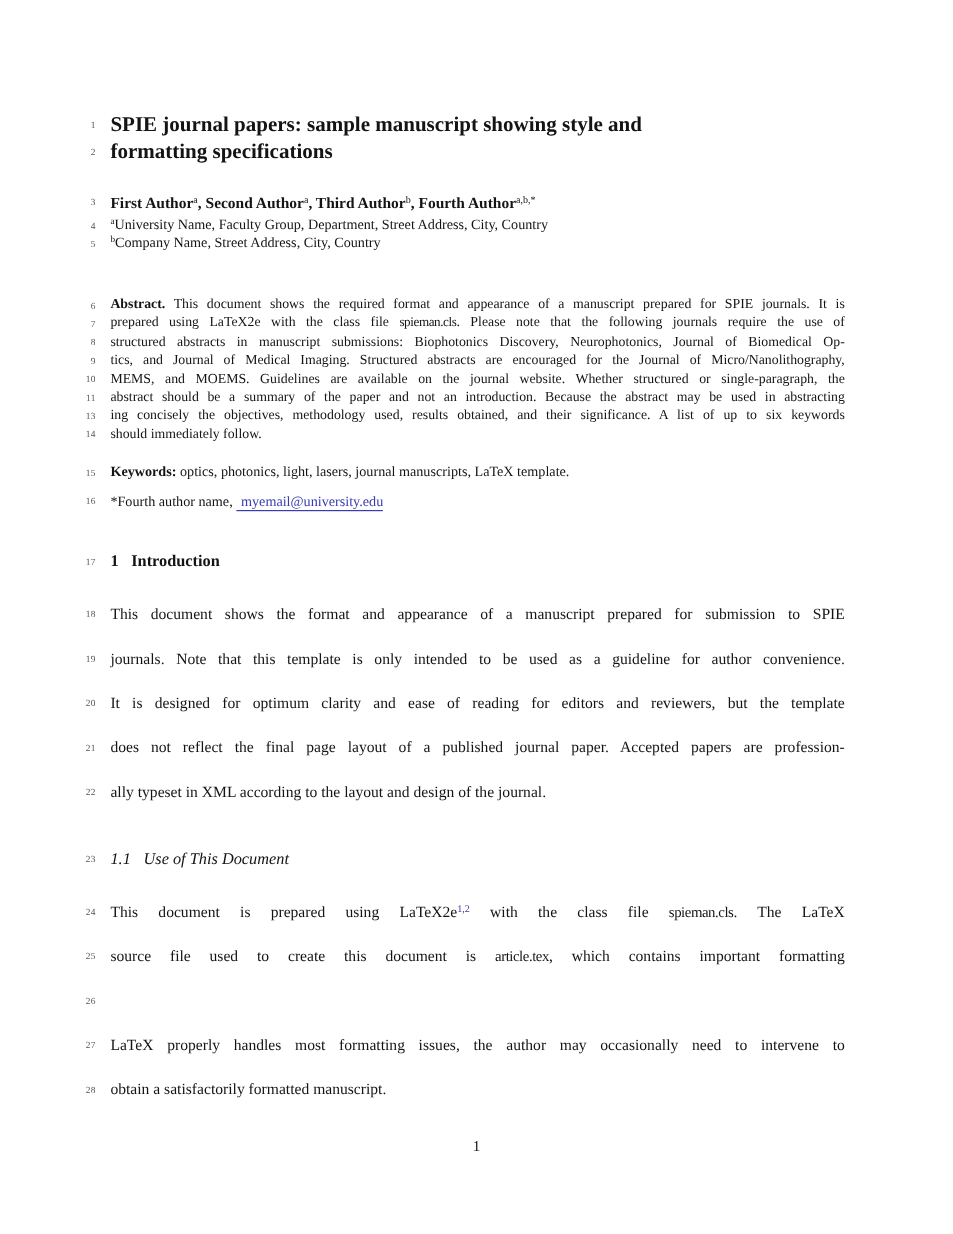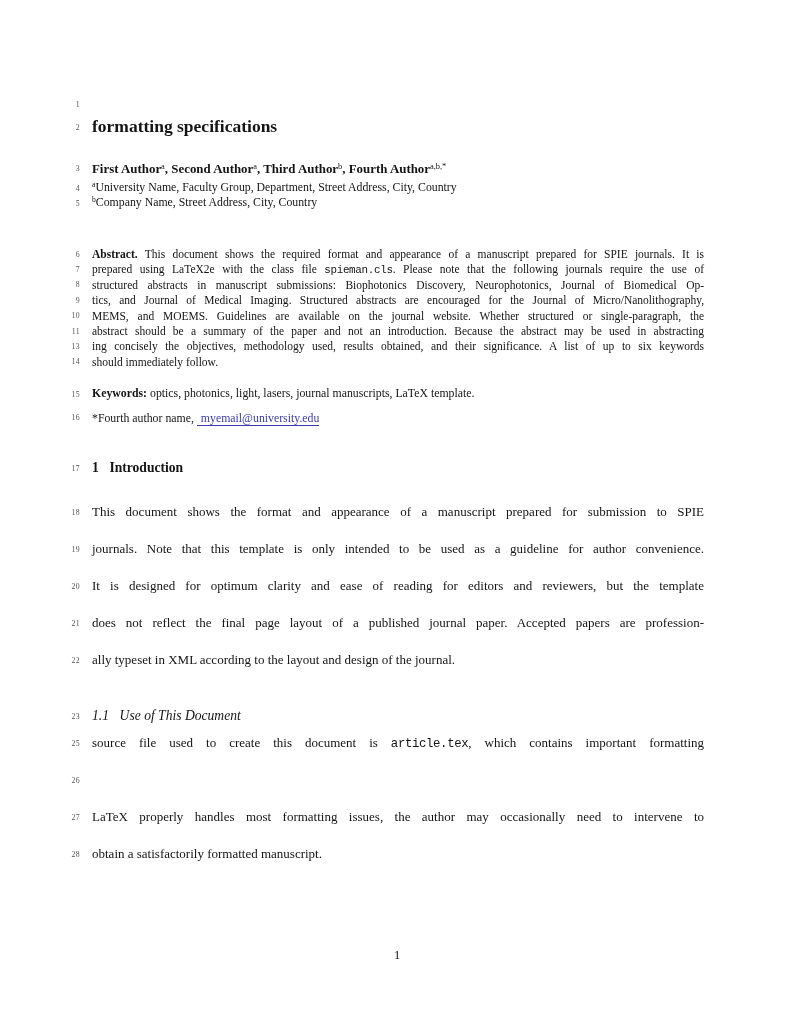--- a/index.html
+++ b/index.html
@@ -43,37 +43,37 @@
   .l-abstract.first{margin-top:37px;}
   .l-keywords{font-size:11.8px;line-height:15px;height:15px;margin-top:16px;}
   .l-note{font-size:11.8px;line-height:16px;height:16px;margin-top:9px;}
   .l-section{font-size:13.6px;line-height:17px;height:17px;font-weight:bold;margin-top:33px;}
   .l-subsection{font-size:13.6px;line-height:17px;height:17px;font-style:italic;margin-top:29px;}
   .l-body{font-size:13px;line-height:37px;height:37px;}
   .l-body.first{margin-top:17px;}
   
   .b{font-weight:bold;}
   .i{}
-  .m{font-family:Liberation Mono, monospace;font-size:0.95em;letter-spacing:-0.03em;}
+  .m{font-family:Liberation Serif, serif;font-size:0.95em;letter-spacing:-0.03em;}
   .sup{font-size:0.65em;position:relative;top:-0.5em;letter-spacing:0;}
   .link{color:var(--link);cursor:pointer;margin-top:28px;}
   .u{border-bottom:1px solid var(--link);padding-left:4px;}
   .gap{margin-left:0.78em;}
   .pagenum{
     position:absolute;left:0;right:0;top:948px;
     text-align:center;font-size:12.5px;color:var(--ink);
     font-family:"Liberation Serif", serif;
   }
 </style>
 </head>
 <body>
 
 <div class="sheet">
   <div class="content" id="lines">
-      <div class="line l-title"><span class="lnum">1</span></div>
+      <div class="line l-title"><span class="lnum">1</span><span>SPIE journal papers: sample manuscript showing style and</span></div>
       <div class="line l-title"><span class="lnum">2</span><span>formatting specifications</span></div>
       <div class="line l-authors"><span class="lnum">3</span><span>First Author</span><span class="sup">a</span><span>, Second Author</span><span class="sup">a</span><span>, Third Author</span><span class="sup">b</span><span>, Fourth Author</span><span class="sup">a,b,*</span></div>
       <div class="line l-affil first"><span class="lnum">4</span><span class="sup">a</span><span>University Name, Faculty Group, Department, Street Address, City, Country</span></div>
       <div class="line l-affil"><span class="lnum">5</span><span class="sup">b</span><span>Company Name, Street Address, City, Country</span></div>
       <div class="line l-abstract first j"><span class="lnum">6</span><span class="b">Abstract.</span><span> This document shows the required format and appearance of a manuscript prepared for SPIE journals. It is</span></div>
       <div class="line l-abstract j"><span class="lnum">7</span><span>prepared using LaTeX2e with the class file </span><span class="m">spieman.cls</span><span>. Please note that the following journals require the use of</span></div>
       <div class="line l-abstract j"><span class="lnum">8</span><span>structured abstracts in manuscript submissions: </span><span class="i">Biophotonics Discovery</span><span>, </span><span class="i">Neurophotonics</span><span>, </span><span class="i">Journal of Biomedical Op-</span></div>
       <div class="line l-abstract j"><span class="lnum">9</span><span class="i">tics</span><span>, and </span><span class="i">Journal of Medical Imaging</span><span>. Structured abstracts are encouraged for the </span><span class="i">Journal of Micro/Nanolithography,</span></div>
       <div class="line l-abstract j"><span class="lnum">10</span><span class="i">MEMS, and MOEMS</span><span>. Guidelines are available on the journal website. Whether structured or single-paragraph, the</span></div>
       <div class="line l-abstract j"><span class="lnum">11</span><span>abstract should be a summary of the paper and not an introduction. Because the abstract may be used in abstracting</span></div>
@@ -81,19 +81,20 @@
       <div class="line l-abstract"><span class="lnum">14</span><span>should immediately follow.</span></div>
       <div class="line l-keywords"><span class="lnum">15</span><span class="b">Keywords:</span><span> optics, photonics, light, lasers, journal manuscripts, LaTeX template.</span></div>
       <div class="line l-note"><span class="lnum">16</span><span>*Fourth author name, </span><span class="link u">myemail@university.edu</span></div>
       <div class="line l-section"><span class="lnum">17</span><span>1</span><span class="gap">Introduction</span></div>
       <div class="line l-body first j"><span class="lnum">18</span><span>This document shows the format and appearance of a manuscript prepared for submission to SPIE</span></div>
       <div class="line l-body j"><span class="lnum">19</span><span>journals. Note that this template is only intended to be used as a guideline for author convenience.</span></div>
       <div class="line l-body j"><span class="lnum">20</span><span>It is designed for optimum clarity and ease of reading for editors and reviewers, but the template</span></div>
       <div class="line l-body j"><span class="lnum">21</span><span>does not reflect the final page layout of a published journal paper. Accepted papers are profession-</span></div>
       <div class="line l-body"><span class="lnum">22</span><span>ally typeset in XML according to the layout and design of the journal.</span></div>
       <div class="line l-subsection"><span class="lnum">23</span><span>1.1</span><span class="gap">Use of This Document</span></div>
+      <div class="line l-body first j"><span class="lnum">24</span><span>This document is prepared using LaTeX2e</span><span class="sup link">1,2</span><span> with the class file </span><span class="m">spieman.cls</span><span>. The LaTeX</span></div>
       <div class="line l-body j"><span class="lnum">25</span><span>source file used to create this document is </span><span class="m">article.tex</span><span>, which contains important formatting</span></div>
       <div class="line l-body j"><span class="lnum">26</span></div>
       <div class="line l-body j"><span class="lnum">27</span><span>LaTeX properly handles most formatting issues, the author may occasionally need to intervene to</span></div>
       <div class="line l-body"><span class="lnum">28</span><span>obtain a satisfactorily formatted manuscript.</span></div>
     </div>
   <div class="pagenum">1</div>
 </div>
 
 </body></html>

